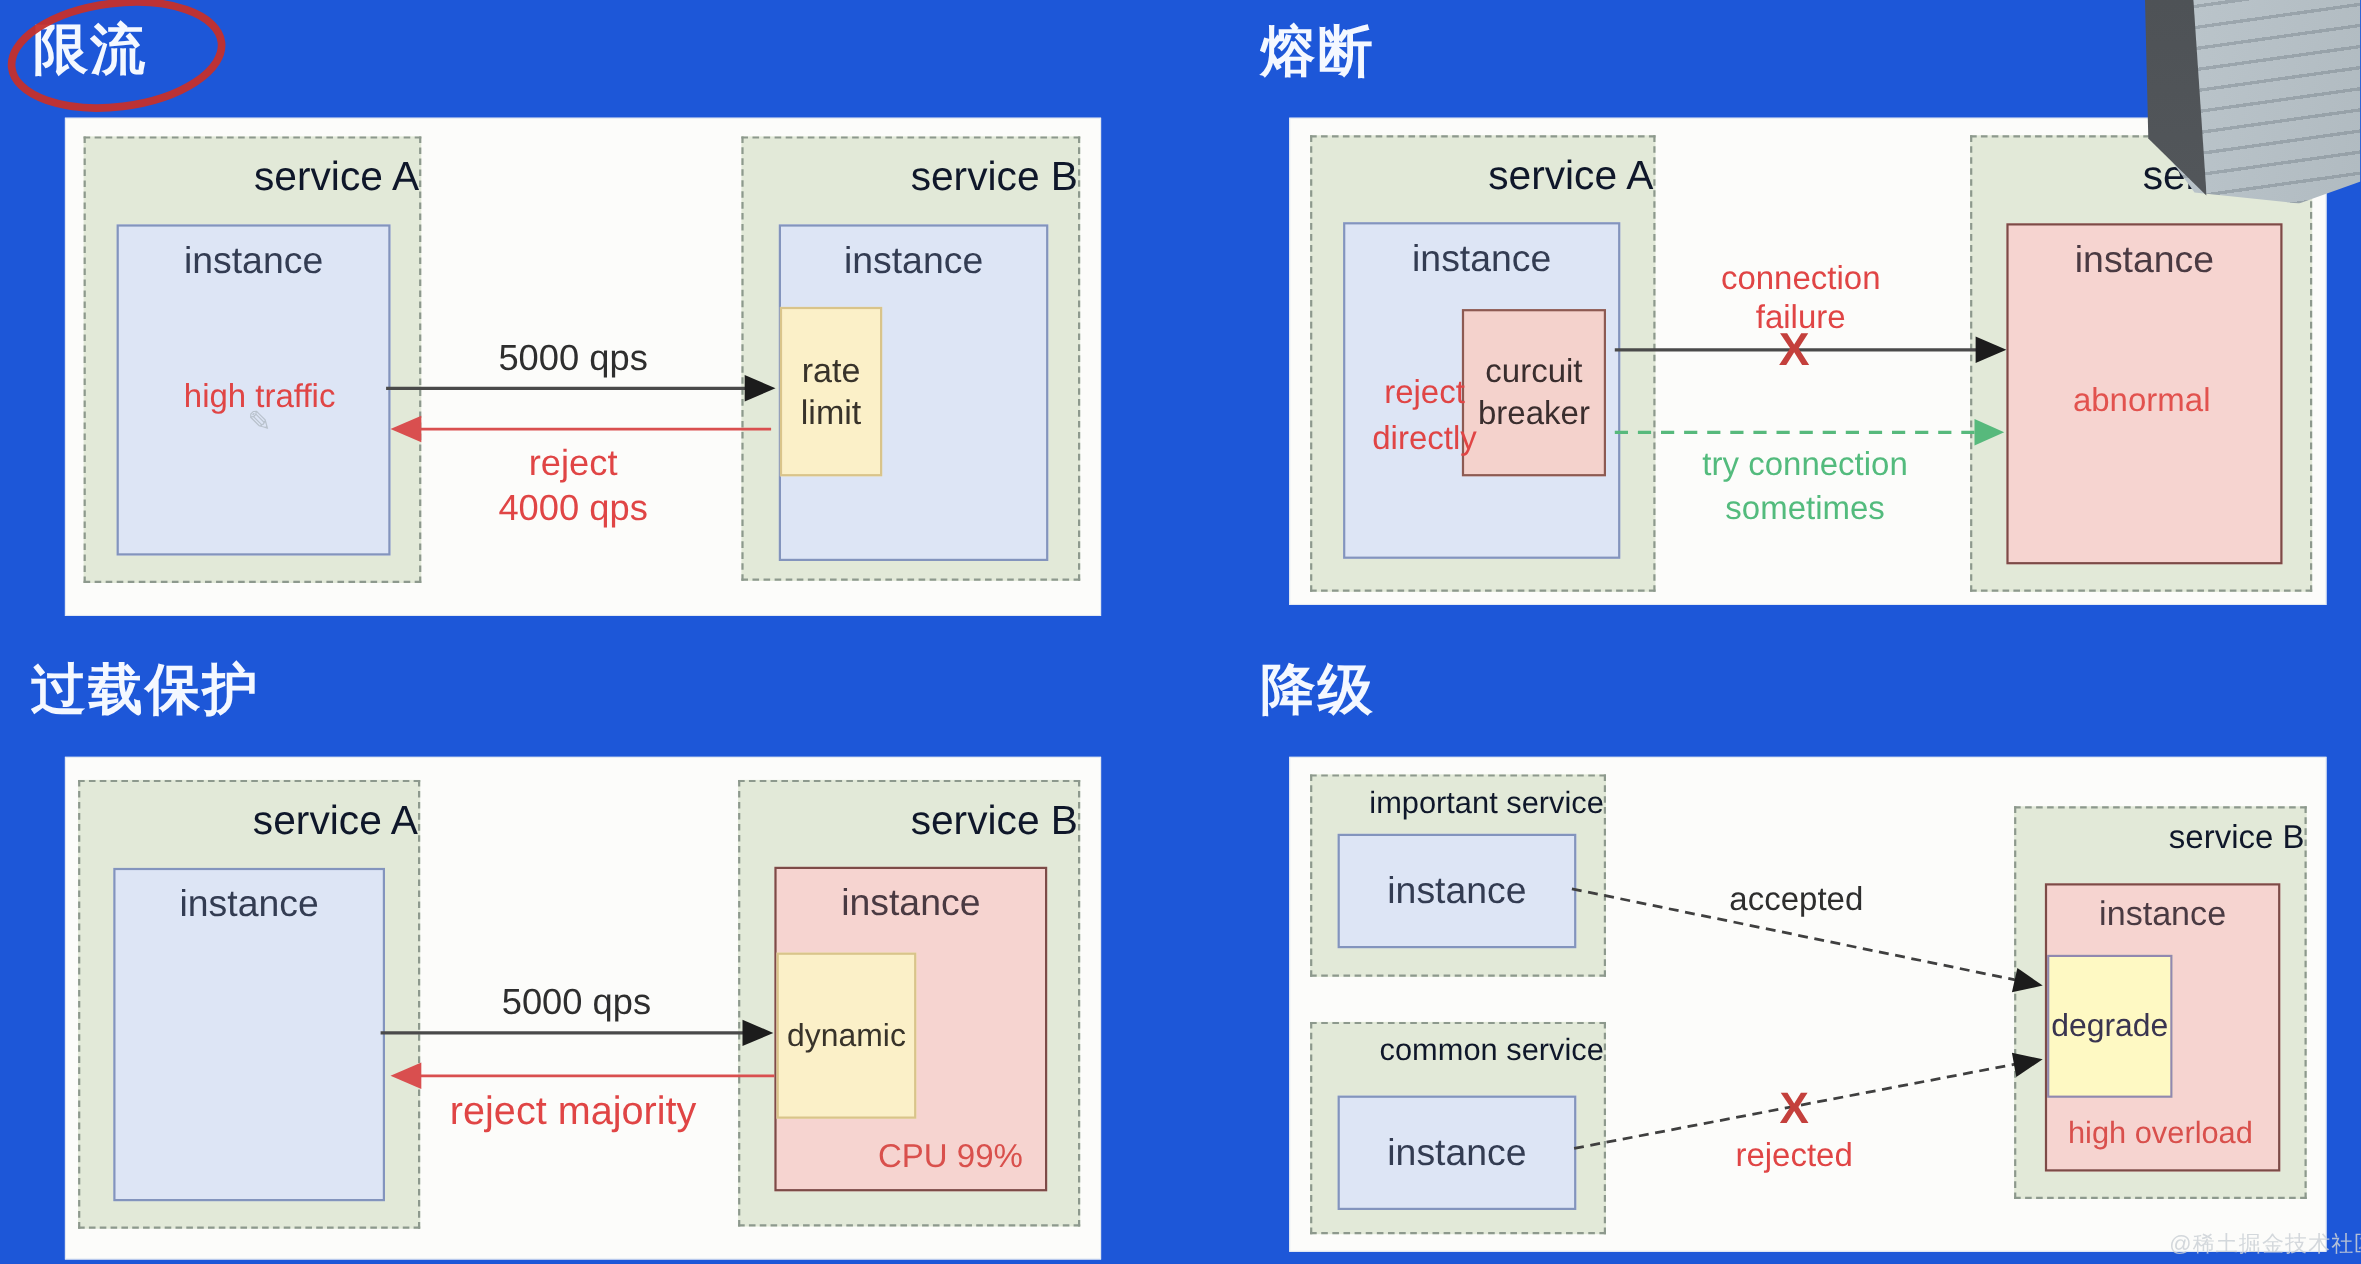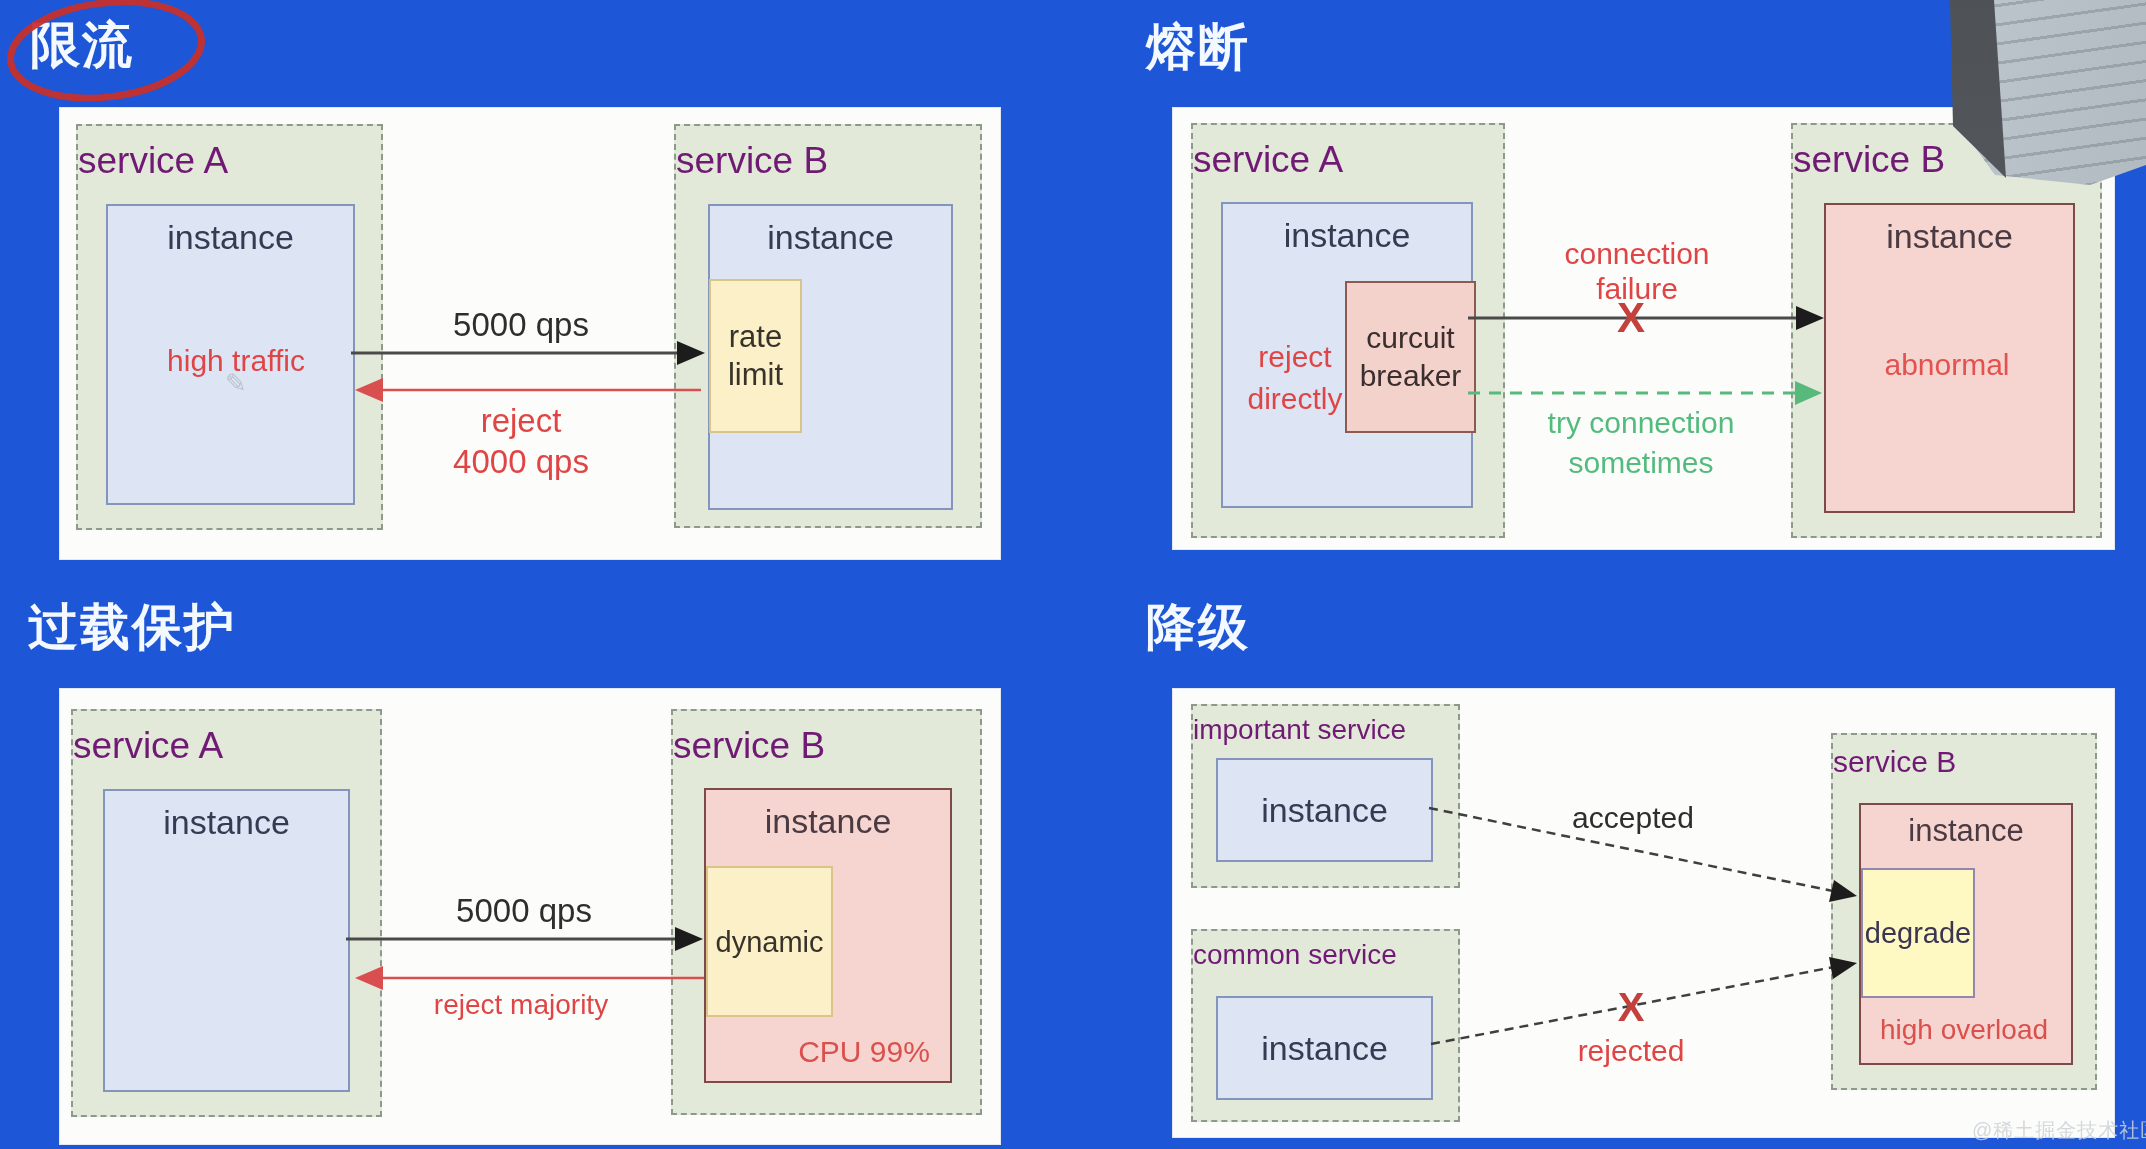--- a/index.html
+++ b/index.html
@@ -14,21 +14,21 @@
   }
   .panel{
     position:absolute;background:#fcfcfa;border:1px solid #e3e9f2;z-index:1;
   }
   .svc{position:absolute;background:#e2e9d8;border:2px dashed #8d998d;z-index:1;}
   .inst-blue{position:absolute;background:#dde5f5;border:2px solid #8394bd;z-index:2;}
   .inst-pink{position:absolute;background:#f6d4d0;border:2px solid #7d4b47;z-index:2;}
   .box-yellow{position:absolute;background:#fbf0c8;border:2px solid #d9c48a;z-index:3;}
   .box-breaker{position:absolute;background:#f4d2cc;border:2px solid #8d5a52;z-index:3;}
   .box-lav{position:absolute;background:#fef9c3;border:2px solid #9188b0;z-index:3;}
-  .svc-label{text-align:left;margin-top:14px;font-size:37px;color:#701a75;}
+  .svc-label{text-align:right;margin-top:14px;font-size:37px;color:#0f172a;}
   .svc-label.small{font-size:28px;margin-top:8px;}
   .inst-label{text-align:center;margin-top:12px;font-size:34px;color:#333c52;}
   .inst-label.pink{color:#4a3a42;}
   .inst-label.mid{margin-top:0;}
   .vcenter{display:flex;align-items:center;justify-content:center;}
   .boxtext{display:flex;flex-direction:column;align-items:center;justify-content:center;
            width:100%;height:100%;font-size:31px;color:#38332a;line-height:38px;text-align:right;}
   .boxtext.breaker{color:#3a2e2e;font-size:30px;}
   .boxtext.lav{color:#3a3550;font-size:29px;}
   .t{position:absolute;transform:translateX(-50%);text-align:center;white-space:nowrap;z-index:5;}
@@ -108,21 +108,21 @@
   <div class="svc" style="left:18px;top:15px;width:310px;height:411px;">
     <div class="svc-label">service A</div>
   </div>
   <div class="inst-blue" style="left:48px;top:94px;width:248px;height:302px;">
     <div class="inst-label">instance</div>
   </div>
   <div class="t red" style="left:122px;top:228px;font-size:30px;line-height:42px;">
     <span>reject</span>
     <span>directly</span>
   </div>
-  <div class="box-breaker" style="left:172px;top:173px;width:127px;height:148px;">
+  <div class="box-breaker" style="left:156px;top:173px;width:127px;height:148px;">
     <div class="boxtext breaker">
       <span>curcuit</span>
       <span>breaker</span>
     </div>
   </div>
 
   <div class="svc" style="left:618px;top:15px;width:307px;height:411px;">
     <div class="svc-label">service B</div>
   </div>
   <div class="inst-pink" style="left:651px;top:95px;width:247px;height:306px;">
@@ -170,21 +170,21 @@
   </div>
   <div class="t" style="left:804px;top:346px;font-size:30px;color:#d9504c;text-align:right;">CPU 99%</div>
 
   <svg class="arrows" width="940" height="455">
     <line x1="286" y1="250" x2="630" y2="250" stroke="#4a4a4a" stroke-width="3"></line>
     <polygon points="643,250 615,238 615,262" fill="#1c1c1c"></polygon>
     <line x1="644" y1="289" x2="318" y2="289" stroke="#d94f4f" stroke-width="2.5"></line>
     <polygon points="295,289 323,277 323,301" fill="#d94f4f"></polygon>
   </svg>
   <div class="t dark" style="left:464px;top:203px;font-size:33px;">5000 qps</div>
-  <div class="t red" style="left:461px;top:300px;font-size:28px;">reject majority</div>
+  <div class="t red" style="left:461px;top:300px;font-size:36px;">reject majority</div>
 </div>
 
 <div class="panel" style="left:1172px;top:688px;width:941px;height:448px;">
   <div class="svc" style="left:18px;top:15px;width:265px;height:180px;">
     <div class="svc-label small">important service</div>
   </div>
   <div class="inst-blue vcenter" style="left:43px;top:69px;width:213px;height:100px;">
     <div class="inst-label mid">instance</div>
   </div>
 

